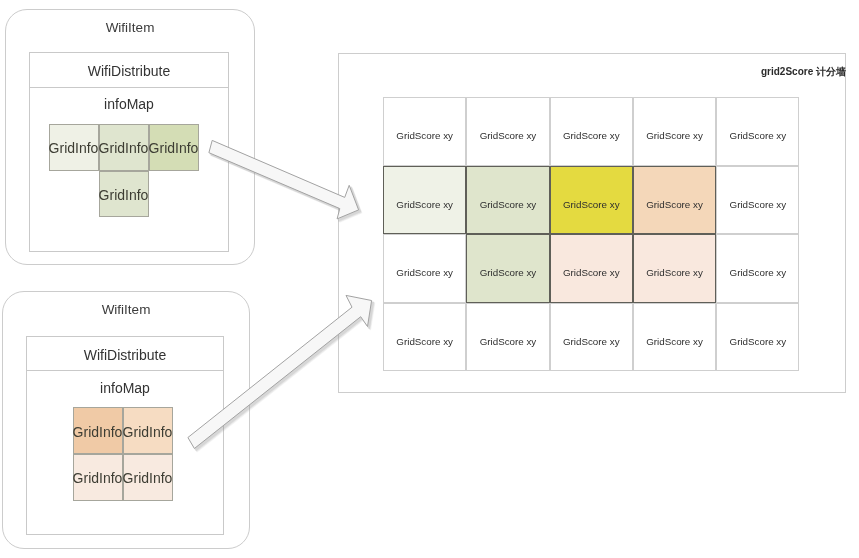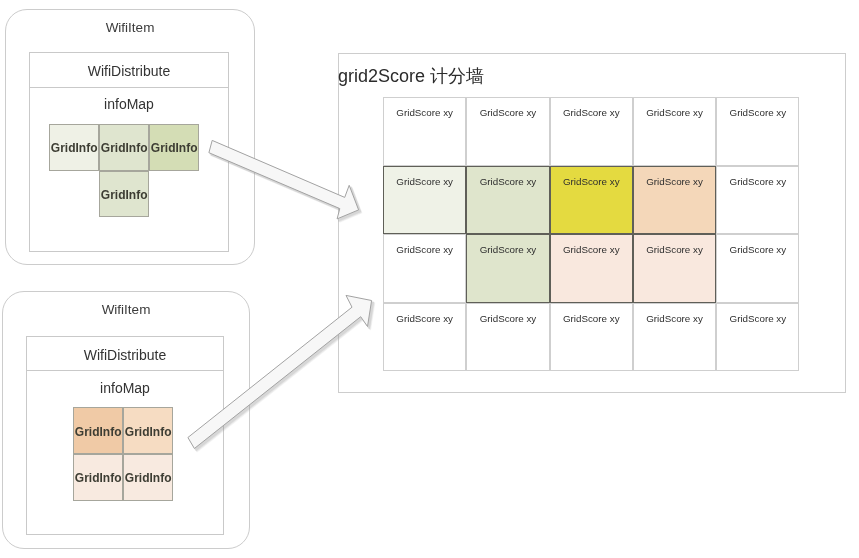--- a/index.html
+++ b/index.html
@@ -13,29 +13,29 @@
   .wifi-card{position:absolute;border:1px solid #cccccc;border-radius:22px;
              background:#fff;box-sizing:border-box;}
   .card-title{position:absolute;text-align:center;color:#3b3b3b;
               font-size:13.5px;line-height:1;}
   .inner-box{position:absolute;border:1px solid #c9c9c9;box-sizing:border-box;background:#fff;}
   .hline{position:absolute;height:0;border-top:1px solid #c9c9c9;}
   .inner-head{position:absolute;text-align:center;color:#333;font-size:14px;line-height:1;}
 
   
   .gi{position:absolute;box-sizing:border-box;border:1px solid #a6a69c;
-      display:flex;align-items:center;justify-content:flex-end;
-      color:#3d3d33;font-size:12px;padding-top:2px;font-weight:bold;}
+      display:flex;align-items:center;justify-content:center;
+      color:#3d3d33;font-size:14px;padding-top:2px;}
 
   
   .panel{position:absolute;border:1px solid #cdcdcd;box-sizing:border-box;background:#fff;}
-  .panel-title{position:absolute;text-align:left;font-weight:normal;color:#2b2b2b;
-               font-size:18px;line-height:1;}
+  .panel-title{position:absolute;text-align:right;font-weight:bold;color:#2b2b2b;
+               font-size:10px;line-height:1;}
   .gs{position:absolute;box-sizing:border-box;border:1px solid #cfcfcf;
-      display:flex;align-items:flex-start;justify-content:center;
+      display:flex;align-items:center;justify-content:center;
       color:#2e2e2e;font-size:9.8px;white-space:nowrap;padding-top:9px;z-index:1;}
   .gs.hl{border-color:#5f5f58;z-index:2;}
 
   svg.arrows{position:absolute;left:0;top:0;width:859px;height:558px;z-index:5;}
 </style>
 </head>
 <body>
 
 <div class="stage">
 

